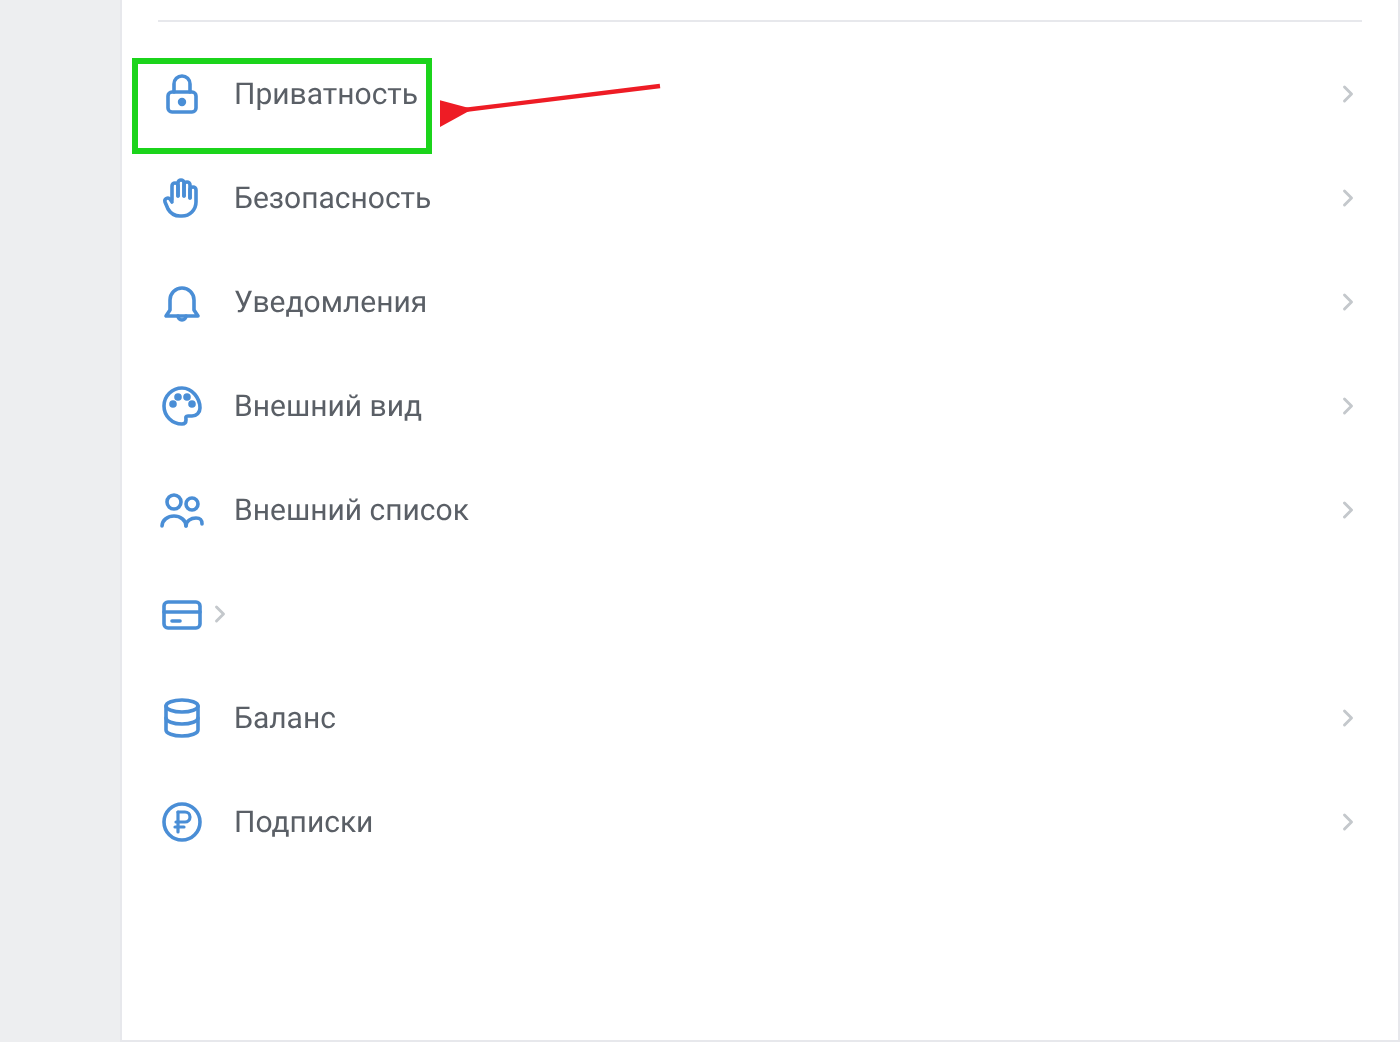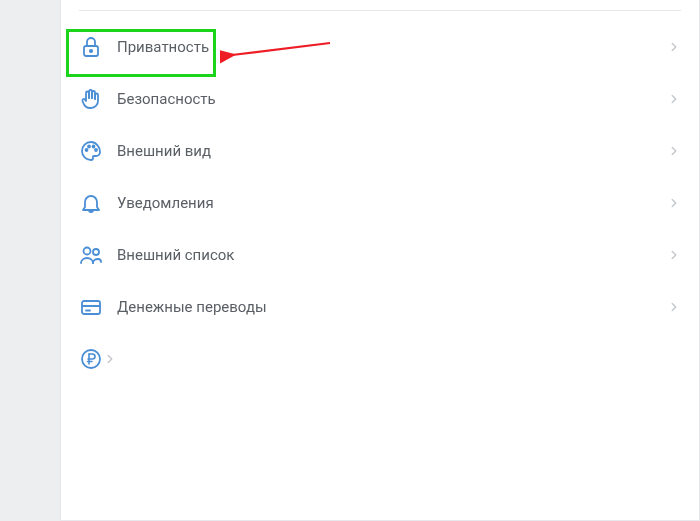--- a/index.html
+++ b/index.html
@@ -103,53 +103,53 @@
     <span class="chevron">
       <svg viewBox="0 0 24 24" fill="none" stroke="#c4c8cc" stroke-width="2.5" stroke-linecap="round" stroke-linejoin="round">
           <polyline points="9 6 15 12 9 18"></polyline>
         </svg>
     </span>
   </div>
 
   <div class="item">
     <span class="icon-wrap">
       <svg viewBox="0 0 24 24" fill="none" stroke="#4a8ed6" stroke-width="1.8" stroke-linecap="round" stroke-linejoin="round">
+          <path d="M18 16v-5a6 6 0 0 0-12 0v5l-2 3h16z"></path>
+          <path d="M10 19a2 2 0 0 0 4 0"></path>
+        </svg>
+    </span>
+    <span class="label">Уведомления</span>
+    <span class="chevron">
+      <svg viewBox="0 0 24 24" fill="none" stroke="#c4c8cc" stroke-width="2.5" stroke-linecap="round" stroke-linejoin="round">
+          <polyline points="9 6 15 12 9 18"></polyline>
+        </svg>
+    </span>
+  </div>
+
+  <div class="item">
+    <span class="icon-wrap">
+      <svg viewBox="0 0 24 24" fill="none" stroke="#4a8ed6" stroke-width="1.8" stroke-linecap="round" stroke-linejoin="round">
           <path d="M12 3a9 9 0 1 0 0 18c1.5 0 2-1 2-2s-.5-2 1-2h2a4 4 0 0 0 4-4c0-5-4-10-9-10z"></path>
           <circle cx="7.5" cy="11" r="1" fill="#4a8ed6"></circle>
           <circle cx="10" cy="7.5" r="1" fill="#4a8ed6"></circle>
           <circle cx="14.5" cy="7.5" r="1" fill="#4a8ed6"></circle>
           <circle cx="17" cy="11" r="1" fill="#4a8ed6"></circle>
         </svg>
     </span>
     <span class="label">Внешний вид</span>
     <span class="chevron">
       <svg viewBox="0 0 24 24" fill="none" stroke="#c4c8cc" stroke-width="2.5" stroke-linecap="round" stroke-linejoin="round">
           <polyline points="9 6 15 12 9 18"></polyline>
         </svg>
     </span>
   </div>
 
   <div class="item">
     <span class="icon-wrap">
       <svg viewBox="0 0 24 24" fill="none" stroke="#4a8ed6" stroke-width="1.8" stroke-linecap="round" stroke-linejoin="round">
-          <path d="M18 16v-5a6 6 0 0 0-12 0v5l-2 3h16z"></path>
-          <path d="M10 19a2 2 0 0 0 4 0"></path>
-        </svg>
-    </span>
-    <span class="label">Уведомления</span>
-    <span class="chevron">
-      <svg viewBox="0 0 24 24" fill="none" stroke="#c4c8cc" stroke-width="2.5" stroke-linecap="round" stroke-linejoin="round">
-          <polyline points="9 6 15 12 9 18"></polyline>
-        </svg>
-    </span>
-  </div>
-
-  <div class="item">
-    <span class="icon-wrap">
-      <svg viewBox="0 0 24 24" fill="none" stroke="#4a8ed6" stroke-width="1.8" stroke-linecap="round" stroke-linejoin="round">
           <circle cx="8" cy="8" r="3.5"></circle>
           <circle cx="17" cy="9" r="3"></circle>
           <path d="M2 20c0-3 3-5 6-5s6 2 6 5"></path>
           <path d="M14 20c0-2.5 2.5-4 5-4s3 1 3 3"></path>
         </svg>
     </span>
     <span class="label">Внешний список</span>
     <span class="chevron">
       <svg viewBox="0 0 24 24" fill="none" stroke="#c4c8cc" stroke-width="2.5" stroke-linecap="round" stroke-linejoin="round">
           <polyline points="9 6 15 12 9 18"></polyline>
@@ -158,38 +158,53 @@
   </div>
 
   <div class="item">
     <span class="icon-wrap">
       <svg viewBox="0 0 24 24" fill="none" stroke="#4a8ed6" stroke-width="1.8" stroke-linecap="round" stroke-linejoin="round">
           <rect x="3" y="6" width="18" height="13" rx="2"></rect>
           <line x1="3" y1="11" x2="21" y2="11"></line>
           <line x1="7" y1="15.5" x2="11" y2="15.5"></line>
         </svg>
     </span>
-    <span class="label">Денежные переводы</span>
-    <span class="chevron">
-      <svg viewBox="0 0 24 24" fill="none" stroke="#c4c8cc" stroke-width="2.5" stroke-linecap="round" stroke-linejoin="round">
-          <polyline points="9 6 15 12 9 18"></polyline>
-        </svg>
-    </span>
-  </div>
-
+    <span class="chevron">
+      <svg viewBox="0 0 24 24" fill="none" stroke="#c4c8cc" stroke-width="2.5" stroke-linecap="round" stroke-linejoin="round">
+          <polyline points="9 6 15 12 9 18"></polyline>
+        </svg>
+    </span>
+  </div>
+
+  <div class="item">
+    <span class="icon-wrap">
+      <svg viewBox="0 0 24 24" fill="none" stroke="#4a8ed6" stroke-width="1.8" stroke-linecap="round" stroke-linejoin="round">
+          <ellipse cx="12" cy="6" rx="8" ry="3"></ellipse>
+          <path d="M4 6v6c0 1.7 3.6 3 8 3s8-1.3 8-3V6"></path>
+          <path d="M4 12v6c0 1.7 3.6 3 8 3s8-1.3 8-3v-6"></path>
+        </svg>
+    </span>
+    <span class="label">Баланс</span>
+    <span class="chevron">
+      <svg viewBox="0 0 24 24" fill="none" stroke="#c4c8cc" stroke-width="2.5" stroke-linecap="round" stroke-linejoin="round">
+          <polyline points="9 6 15 12 9 18"></polyline>
+        </svg>
+    </span>
+  </div>
 
   <div class="item">
     <span class="icon-wrap">
       <svg viewBox="0 0 24 24" fill="none" stroke="#4a8ed6" stroke-width="1.8" stroke-linecap="round" stroke-linejoin="round">
           <circle cx="12" cy="12" r="9"></circle>
           <path d="M10 7h3.5a2.5 2.5 0 0 1 0 5H9" stroke-width="1.6"></path>
           <line x1="10" y1="7" x2="10" y2="17" stroke-width="1.6"></line>
           <line x1="8.5" y1="14.5" x2="13" y2="14.5" stroke-width="1.6"></line>
         </svg>
     </span>
+    <span class="label">Подписки</span>
     <span class="chevron">
       <svg viewBox="0 0 24 24" fill="none" stroke="#c4c8cc" stroke-width="2.5" stroke-linecap="round" stroke-linejoin="round">
           <polyline points="9 6 15 12 9 18"></polyline>
         </svg>
     </span>
   </div>
 </div>
 
 <div class="highlight"></div>
 

